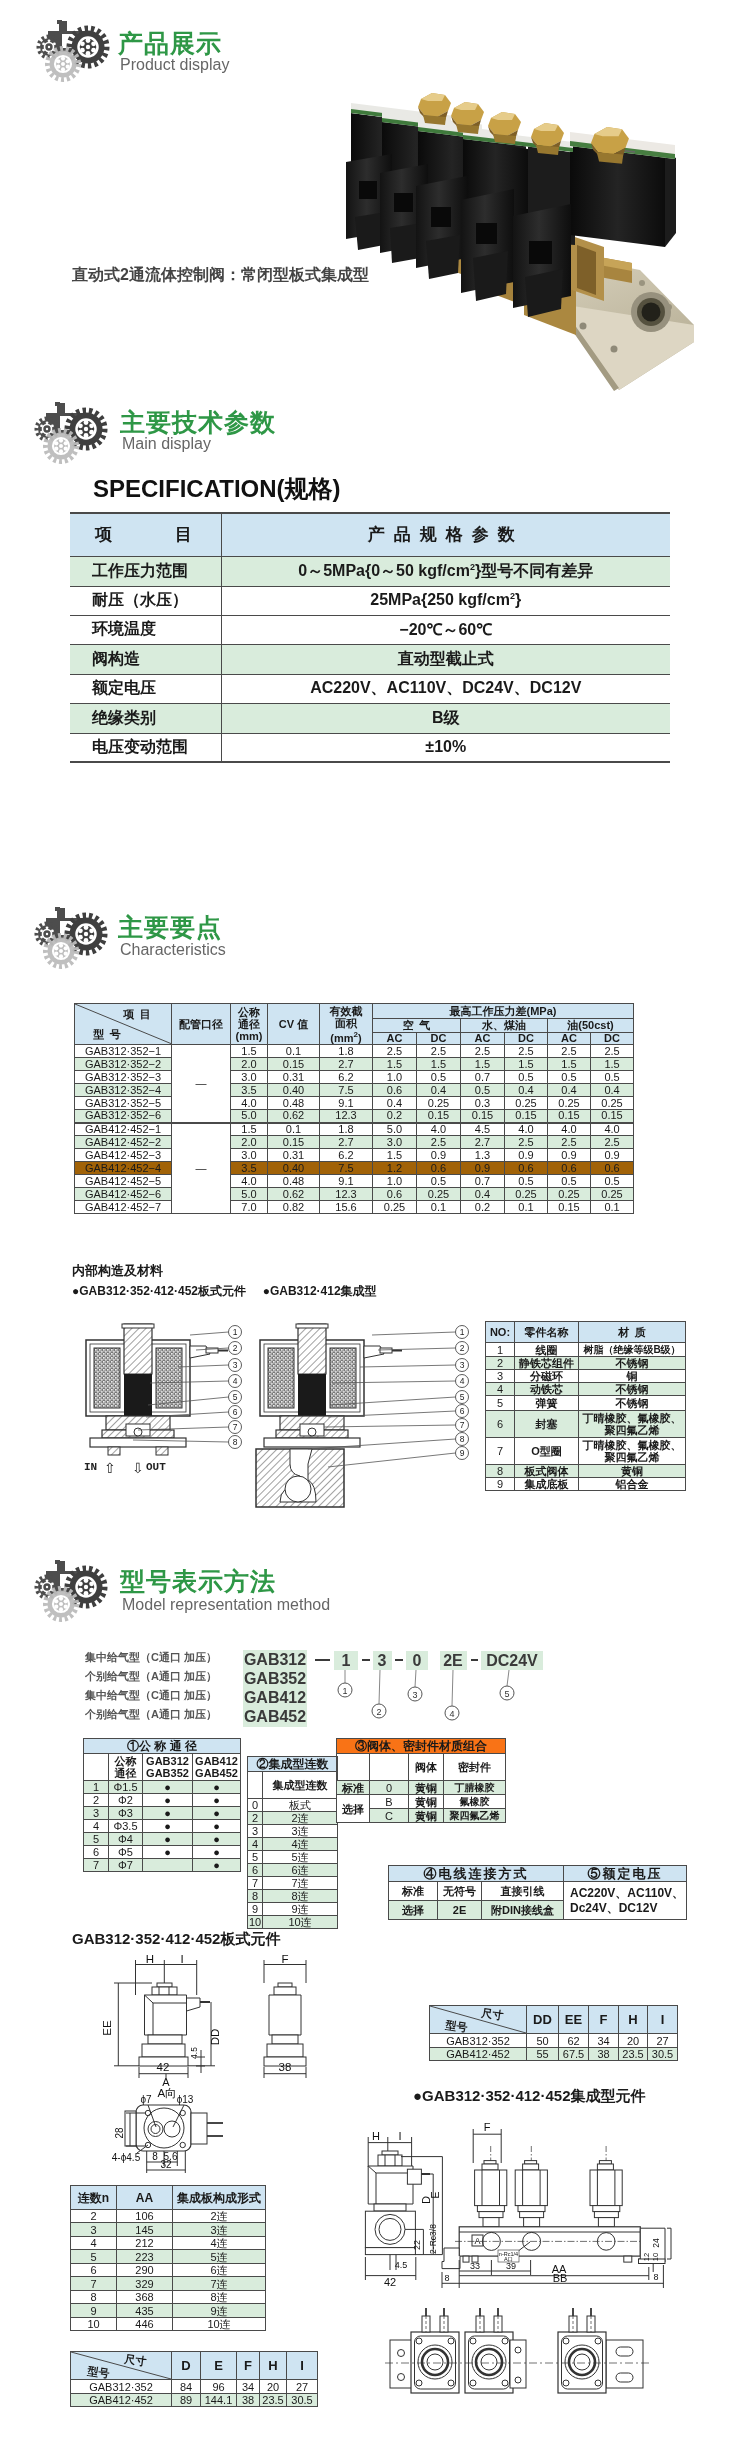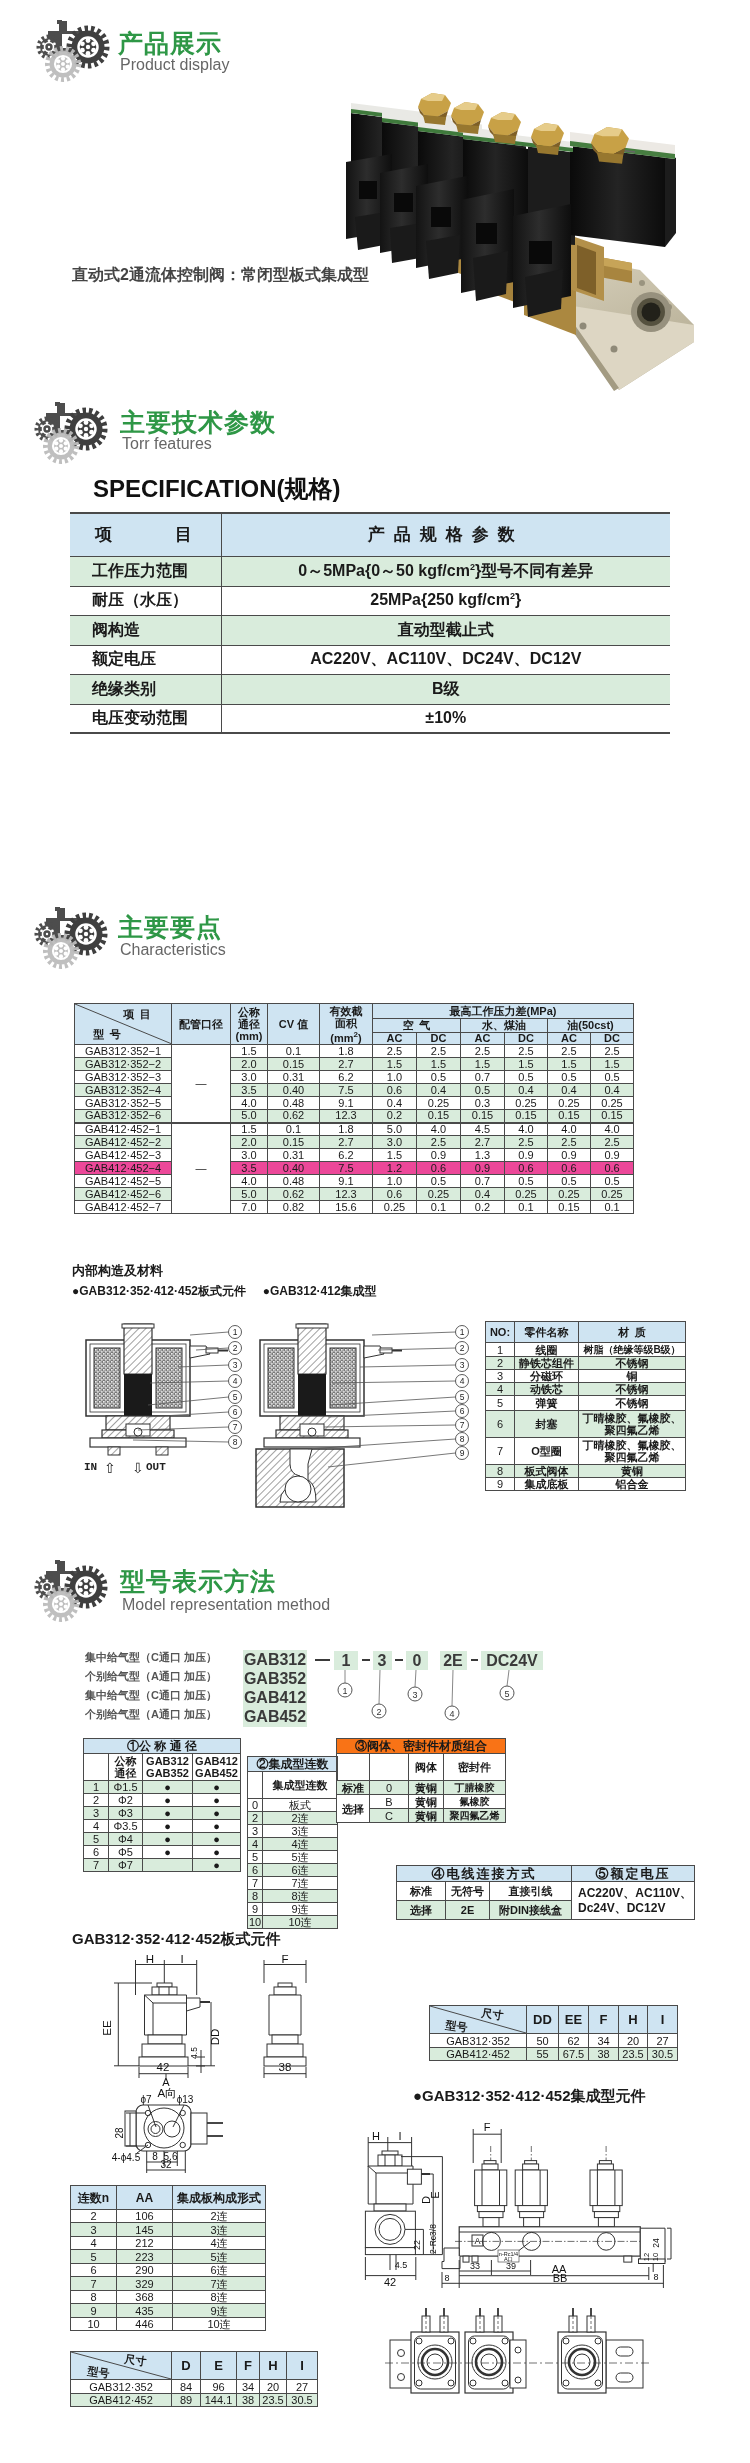--- a/index.html
+++ b/index.html
@@ -218,21 +218,21 @@
             <circle cx="4.7" cy="-2.7" r="2.1" fill="#fff"></circle>
             <circle cx="4.7" cy="2.7" r="2.1" fill="#fff"></circle>
             <circle cx="0" cy="5.4" r="2.1" fill="#fff"></circle>
             <circle cx="-4.7" cy="2.7" r="2.1" fill="#fff"></circle>
             <circle cx="-4.7" cy="-2.7" r="2.1" fill="#fff"></circle>
 <path d="M -7,-8 Q 0,-13 7,-8 L 4,-10 Q 0,-12 -4,-10 Z" fill="#bcbcbc"></path>
 </g>
 </g>
 </svg></div>
 <div class="abs gtitle" style="left:120px;top:406px;">主要技术参数</div>
-<div class="abs gsub" style="left:122px;top:435px;">Torr features</div>
+<div class="abs gsub" style="left:122px;top:435px;">Main display</div>
 
 <div class="abs" style="left:93px;top:473px;font-size:24px;font-weight:bold;color:#111;letter-spacing:0px;">SPECIFICATION(规格)</div>
 
 <div class="abs" id="table1" style="left:70px;top:512px;">
 <table style="width:600px;border-top:2px solid #4a4a4a;border-bottom:2px solid #4a4a4a;">
 <colgroup>
           <col style="width:151px">
           <col style="width:449px">
         </colgroup>
 <tbody>
@@ -240,20 +240,24 @@
  <td style="border-bottom:1.5px solid #4a4a4a;border-right:1.5px solid #4a4a4a;font-weight:bold;font-size:17px;padding-left:25px;text-align:left;">项<span style="display:inline-block;width:63px;"></span>目</td>
  <td style="border-bottom:1.5px solid #4a4a4a;font-weight:bold;font-size:17px;letter-spacing:9px;">产品规格参数</td>
 </tr>
 <tr style="height:30px;background:#d9ecdc;">
  <td class="t1l">工作压力范围</td>
             <td class="t1r">0～5MPa{0～50 kgf/cm<sup style="font-size:9px;">2</sup>}型号不同有差异</td>
 </tr>
 <tr style="height:29px;">
  <td class="t1l">耐压（水压）</td>
             <td class="t1r">25MPa{250 kgf/cm<sup style="font-size:9px;">2</sup>}</td>
+</tr>
+<tr style="height:29px;">
+ <td class="t1l">环境温度</td>
+            <td class="t1r">−20℃～60℃</td>
 </tr>
 <tr style="height:30px;background:#d9ecdc;">
  <td class="t1l">阀构造</td>
             <td class="t1r">直动型截止式</td>
 </tr>
 <tr style="height:29px;">
  <td class="t1l">额定电压</td>
             <td class="t1r">AC220V、AC110V、DC24V、DC12V</td>
 </tr>
 <tr style="height:30px;background:#d9ecdc;">
@@ -463,21 +467,21 @@
             <td>3.0</td>
             <td>0.31</td>
             <td>6.2</td>
             <td>1.5</td>
             <td>0.9</td>
             <td>1.3</td>
             <td>0.9</td>
             <td>0.9</td>
             <td>0.9</td>
           </tr>
-<tr style="height:13px;background:#ec4899;">
+<tr style="height:13px;background:#a16207;">
             <td>GAB412·452−4</td>
             <td>3.5</td>
             <td>0.40</td>
             <td>7.5</td>
             <td>1.2</td>
             <td>0.6</td>
             <td>0.9</td>
             <td>0.6</td>
             <td>0.6</td>
             <td>0.6</td>
@@ -939,21 +943,21 @@
             <td class="b" style="font-size:10px;">氟橡胶</td>
           </tr>
 <tr style="height:14px;background:#d9ecdc;">
             <td>C</td>
             <td class="b">黄铜</td>
             <td class="b" style="font-size:10px;">聚四氟乙烯</td>
           </tr>
 </tbody>
       </table>
 </div>
-<div class="abs" id="tbl-d" style="left:396px;top:1865px;">
+<div class="abs" id="tbl-d" style="left:388px;top:1865px;">
 <table style="width:298px;" class="grid">
 <colgroup>
           <col style="width:49px">
           <col style="width:44px">
           <col style="width:82px">
           <col style="width:123px">
         </colgroup>
 <tbody>
           <tr style="height:16px;background:#cfe4f2;">
             <td colspan="3" class="b" style="font-size:13px;letter-spacing:2px;">④电线连接方式</td>

